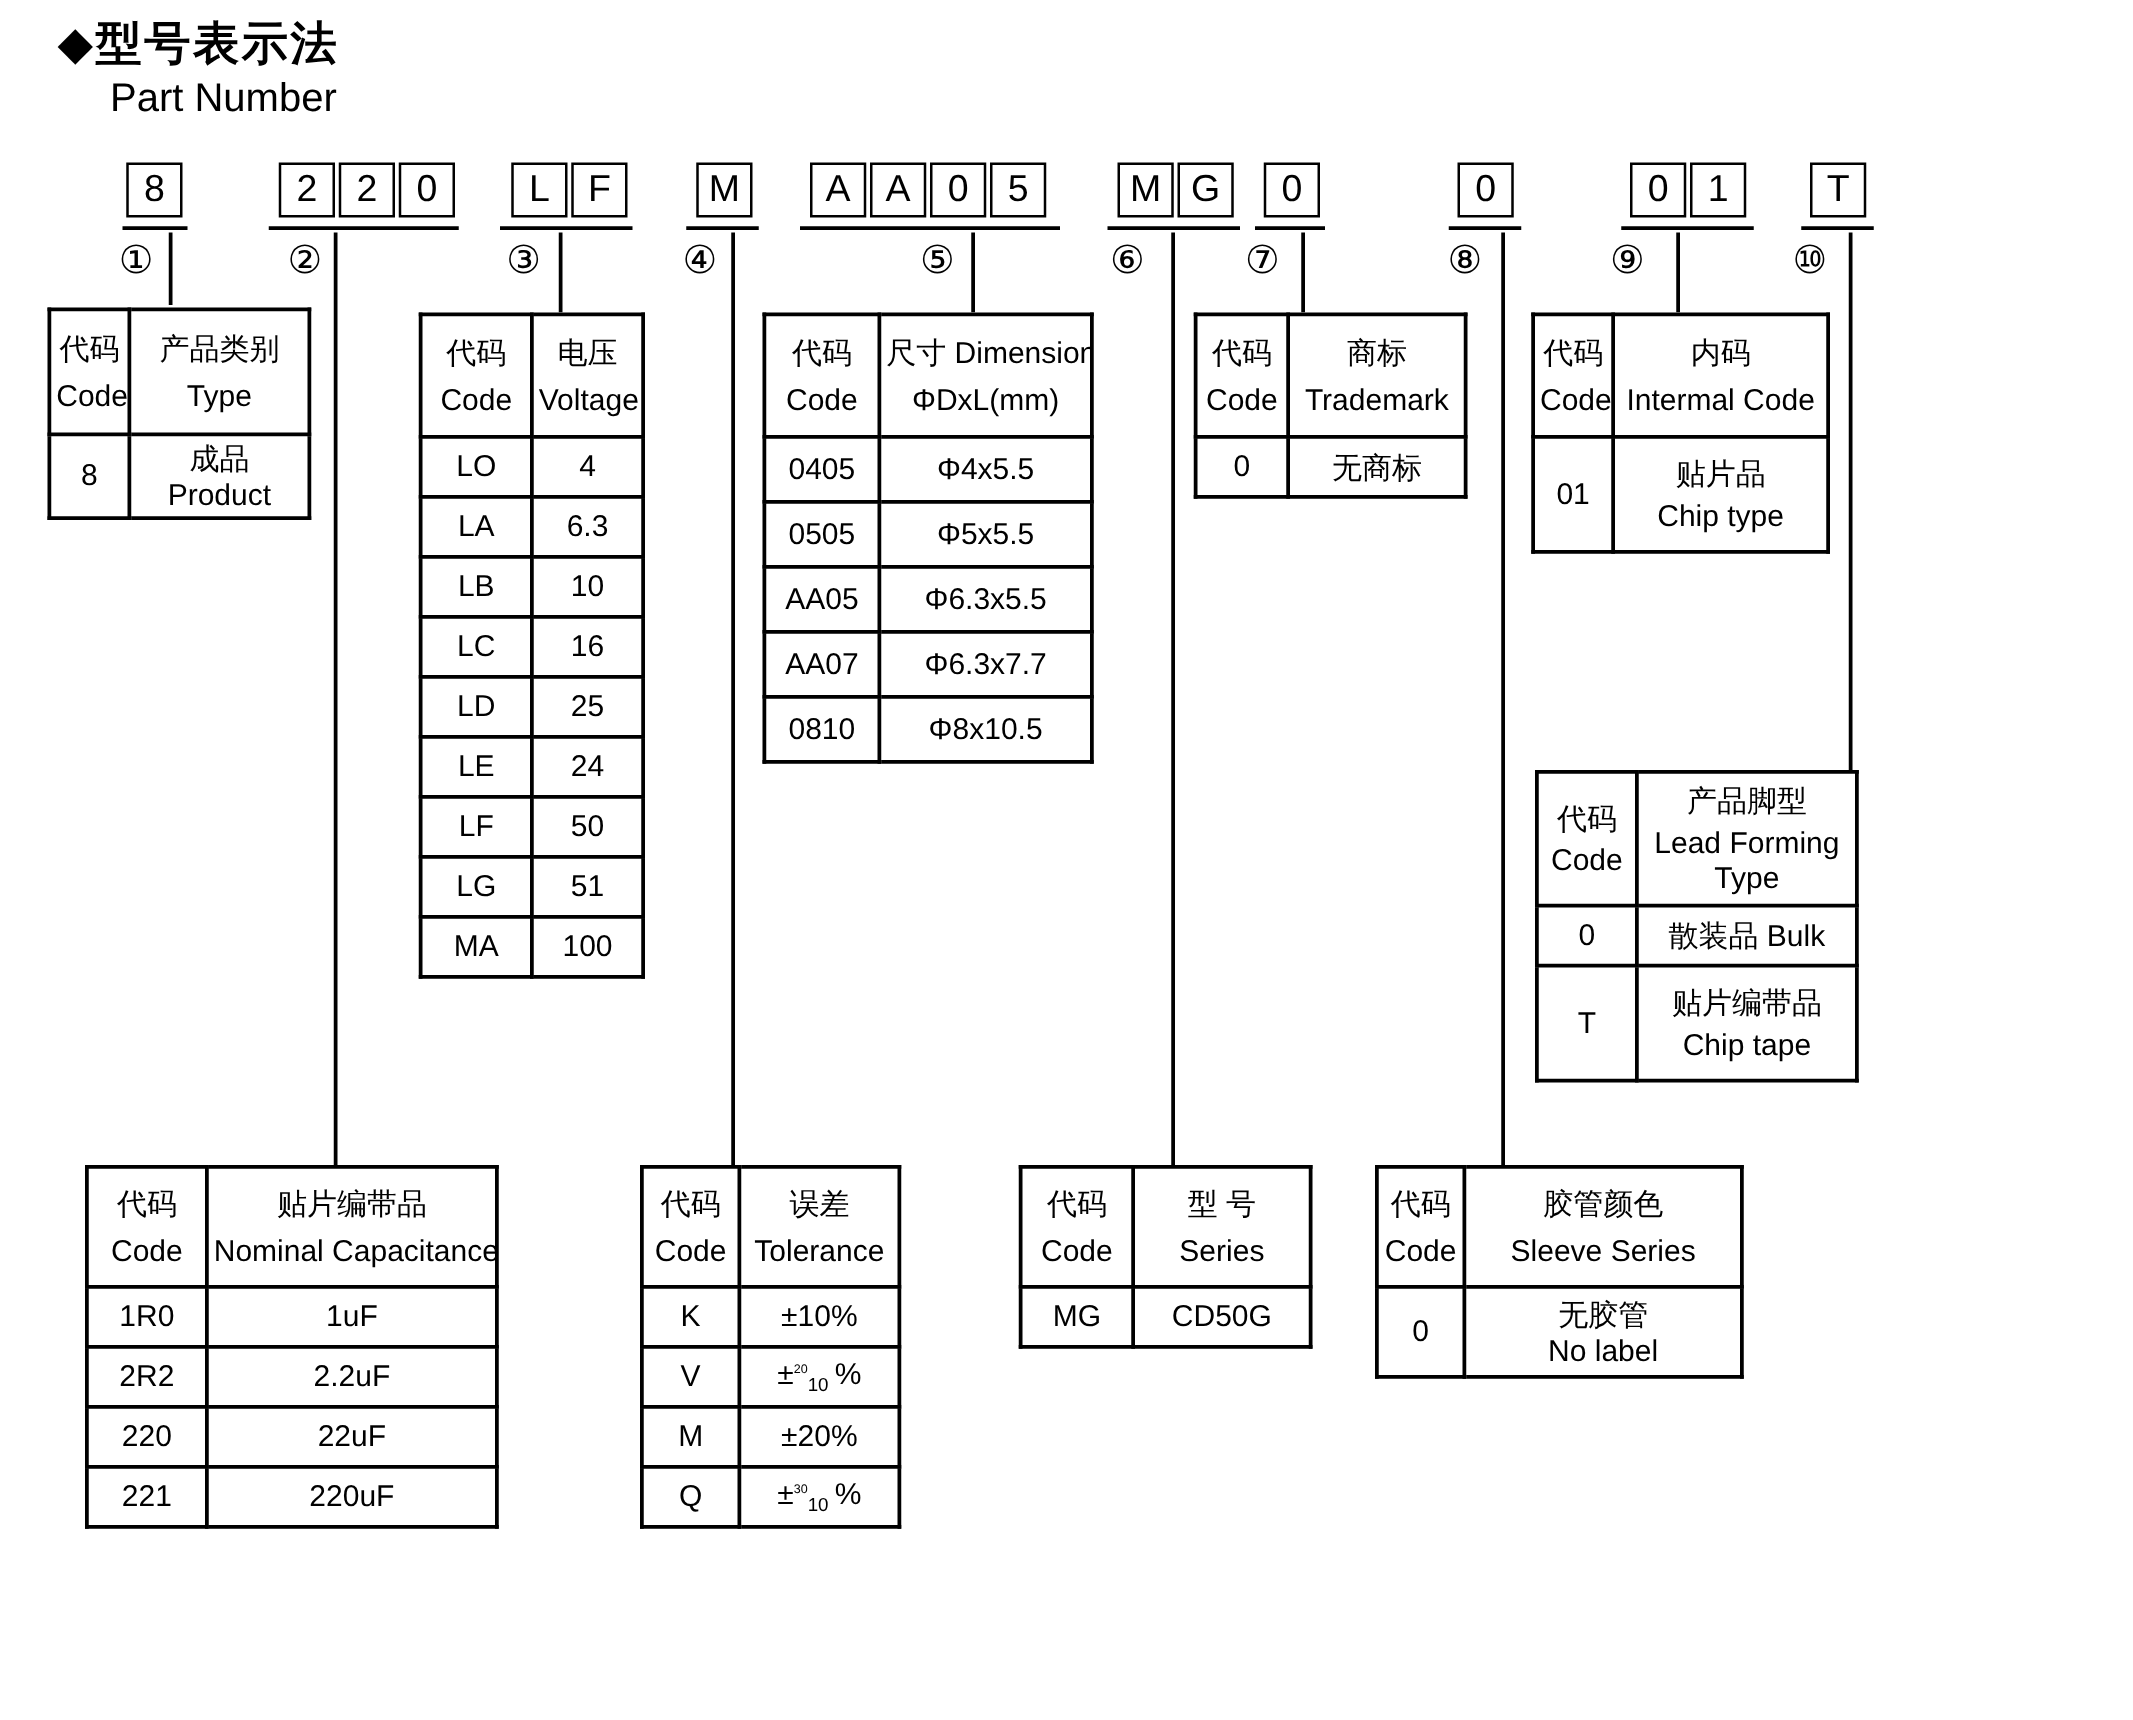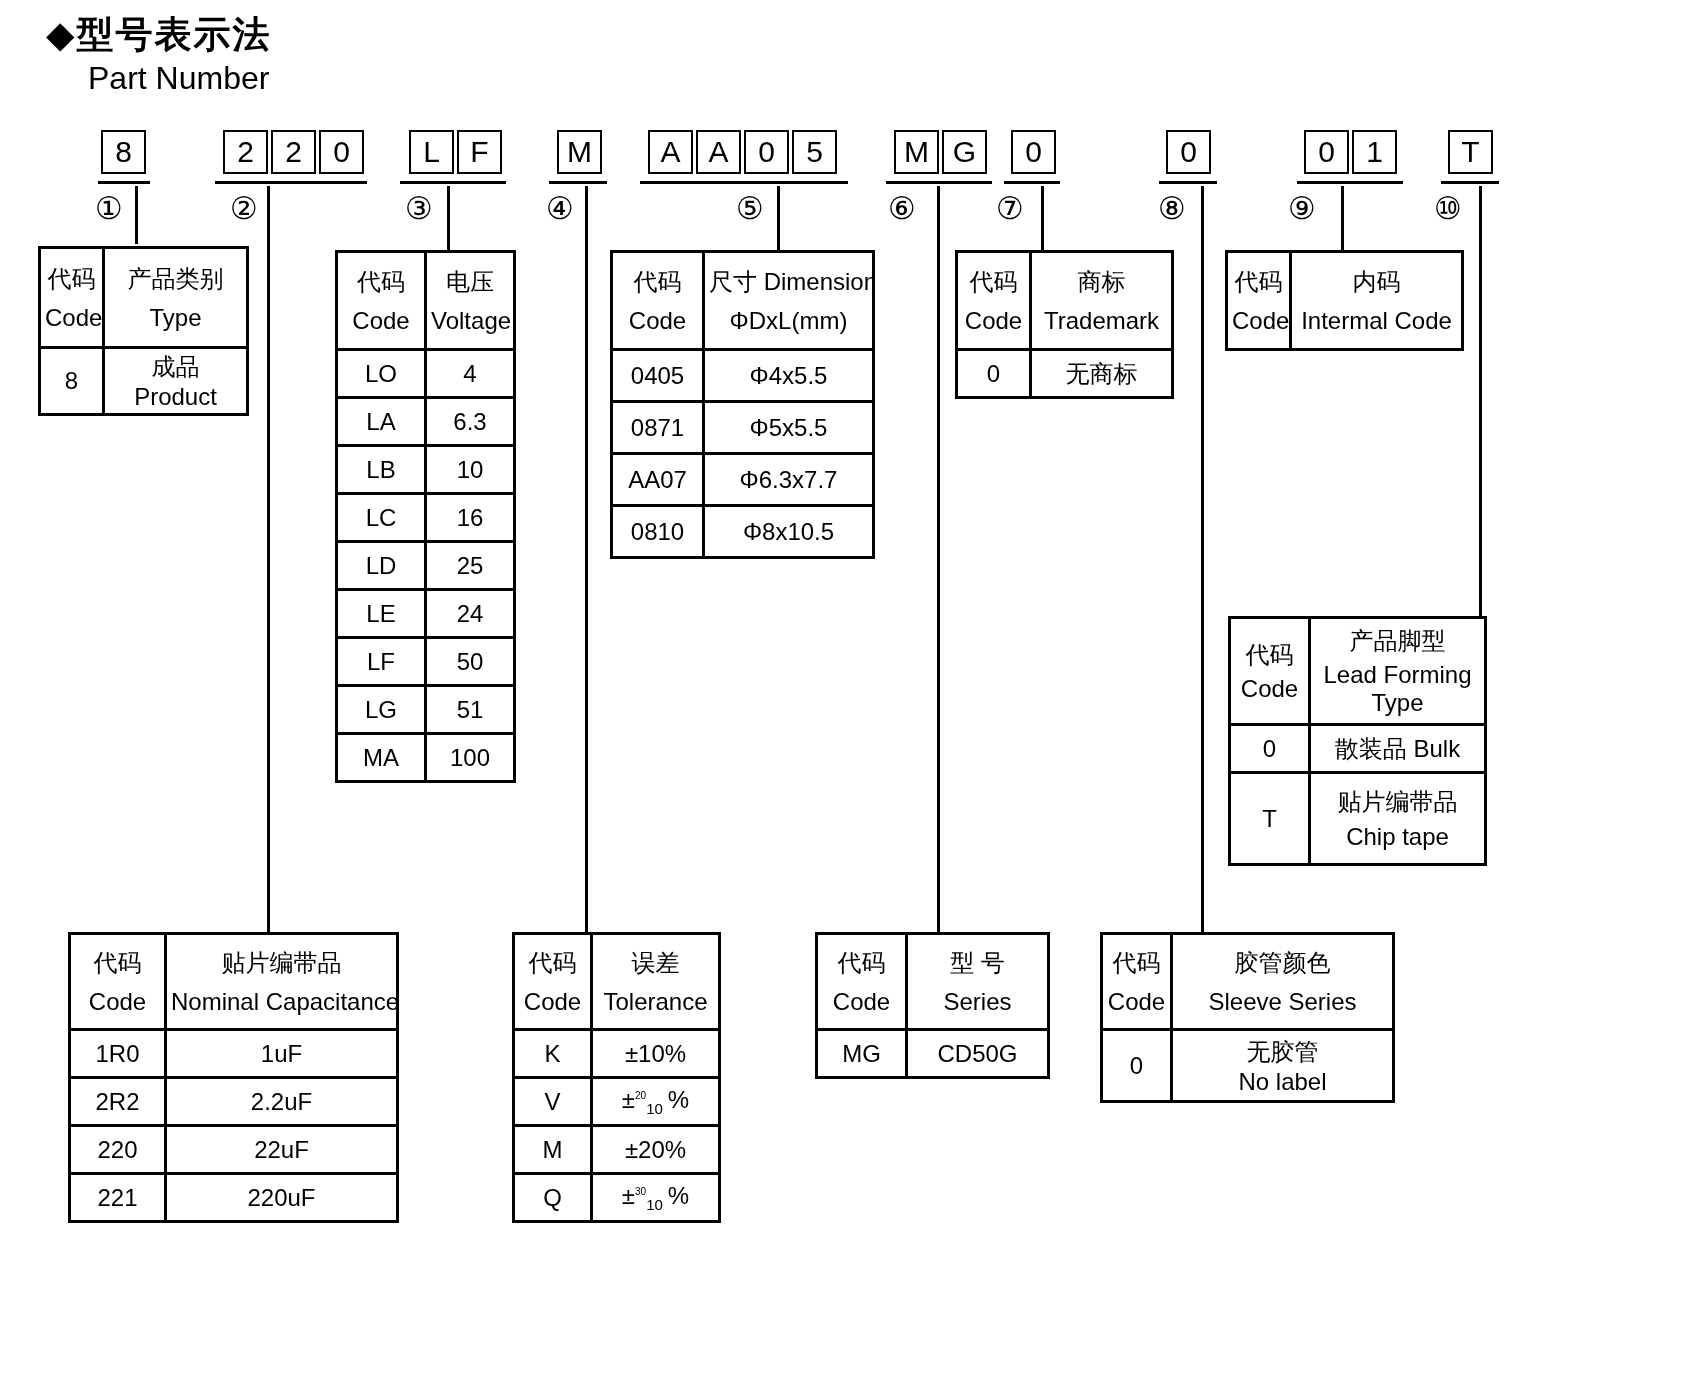--- a/index.html
+++ b/index.html
@@ -199,22 +199,26 @@
       <td>
         <div class="hline">尺寸 Dimensions</div>
         <div class="hline">ΦDxL(mm)</div>
       </td>
     </tr>
     <tr style="height:52px">
           <td>0405</td>
           <td>Φ4x5.5</td>
         </tr>
     <tr style="height:52px">
-          <td>0871</td>
+          <td>0505</td>
           <td>Φ5x5.5</td>
+        </tr>
+    <tr style="height:52px">
+          <td>AA05</td>
+          <td>Φ6.3x5.5</td>
         </tr>
     <tr style="height:52px">
           <td>AA07</td>
           <td>Φ6.3x7.7</td>
         </tr>
     <tr style="height:52px">
           <td>0810</td>
           <td>Φ8x10.5</td>
         </tr>
   </tbody>
@@ -252,20 +256,27 @@
         <tr style="height:98px">
       <td>
         <div class="hline">代码</div>
         <div class="hline">Code</div>
       </td>
       <td>
         <div class="hline">内码</div>
         <div class="hline">Intermal Code</div>
       </td>
     </tr>
+    <tr style="height:92px">
+      <td>01</td>
+      <td>
+        <div class="twoline">贴片品</div>
+        <div class="twoline">Chip type</div>
+      </td>
+    </tr>
   </tbody>
     </table>
 
   <table class="tbl" style="left:1228px;top:616px;width:256px">
     <colgroup>
         <col style="width:80px">
         <col style="width:176px">
       </colgroup>
     <tbody>
         <tr style="height:104px">

